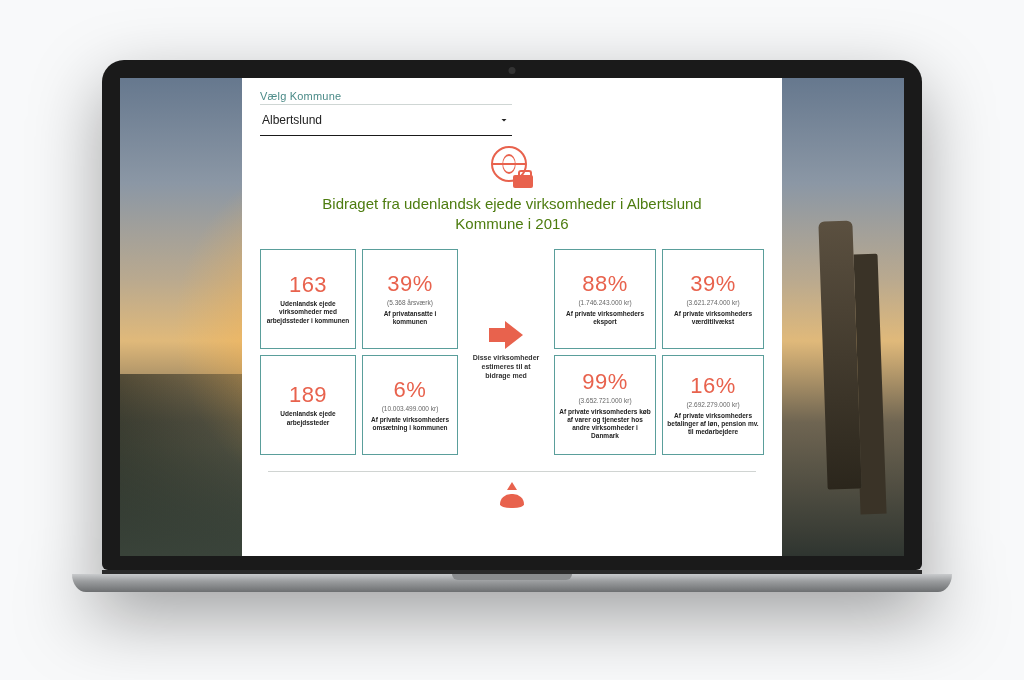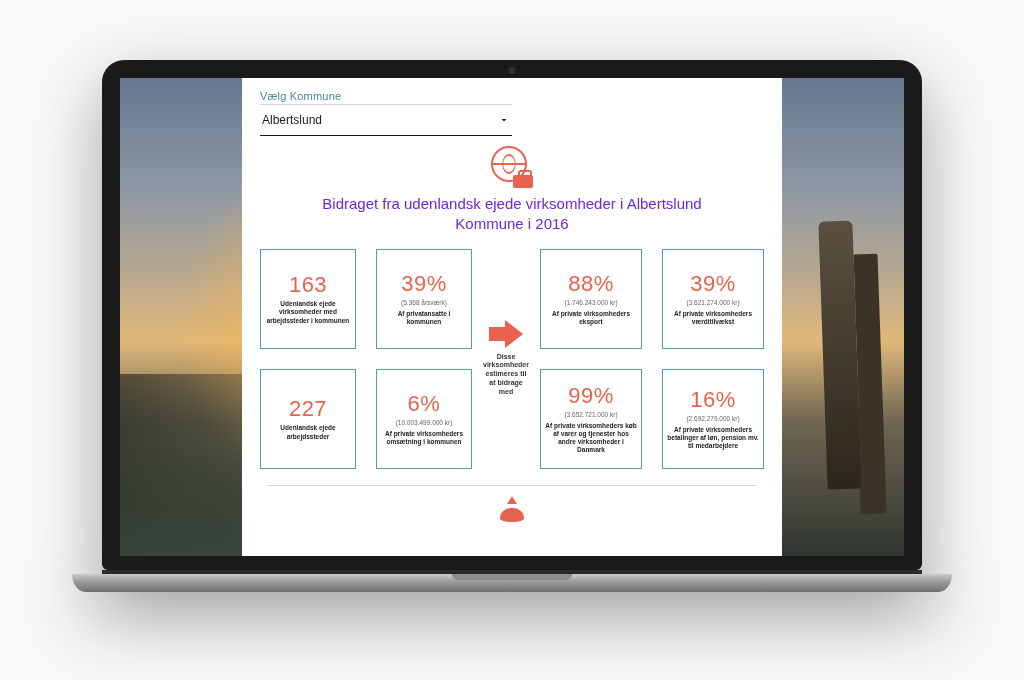--- a/index.html
+++ b/index.html
@@ -137,37 +137,37 @@
   }
   .hero-icon .case::before{
     content:"";position:absolute;top:-5px;left:5px;width:10px;height:5px;
     border:2px solid #e8624d;border-bottom:none;border-radius:3px 3px 0 0;
   }
 
   .headline {
     text-align:center;
     font-size: 15px;
     font-weight: 400;
-    color: #6d28d9;
+    color: #4d7c0f;
     line-height: 1.35;
     margin: 0 auto 14px auto;
     max-width: 380px;
   }
 
   .grid-wrap{
     display:flex;
     align-items:stretch;
     gap: 8px;
   }
   .left-grid, .right-grid{
     flex: 0 0 auto;
     display:grid;
     grid-template-columns: repeat(2, 96px);
     grid-auto-rows: 100px;
-    gap: 20px;
+    gap: 6px;
   }
   .right-grid { grid-template-columns: repeat(2, 102px); }
   .mid{
     flex:1;
     display:flex;
     flex-direction:column;
     align-items:center;
     justify-content:center;
     padding: 0 2px;
   }
@@ -291,21 +291,21 @@
             <div class="card">
               <div class="val">163</div>
               <div class="desc">Udenlandsk ejede virksomheder med arbejdssteder i kommunen</div>
             </div>
             <div class="card">
               <div class="val">39%</div>
               <div class="sub">(5.368 årsværk)</div>
               <div class="desc">Af privatansatte i kommunen</div>
             </div>
             <div class="card">
-              <div class="val">227</div>
+              <div class="val">189</div>
               <div class="desc">Udenlandsk ejede arbejdssteder</div>
             </div>
             <div class="card">
               <div class="val">6%</div>
               <div class="sub">(10.003.499.000 kr)</div>
               <div class="desc">Af private virksomheders omsætning i kommunen</div>
             </div>
           </div>
 
           <div class="mid">

